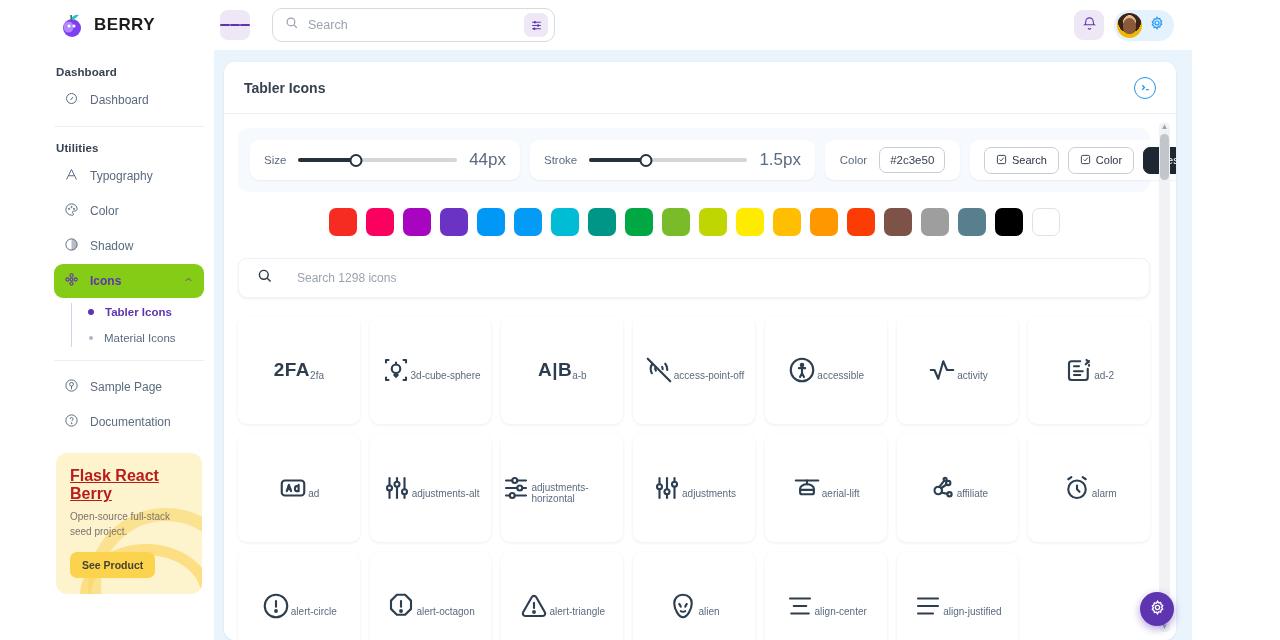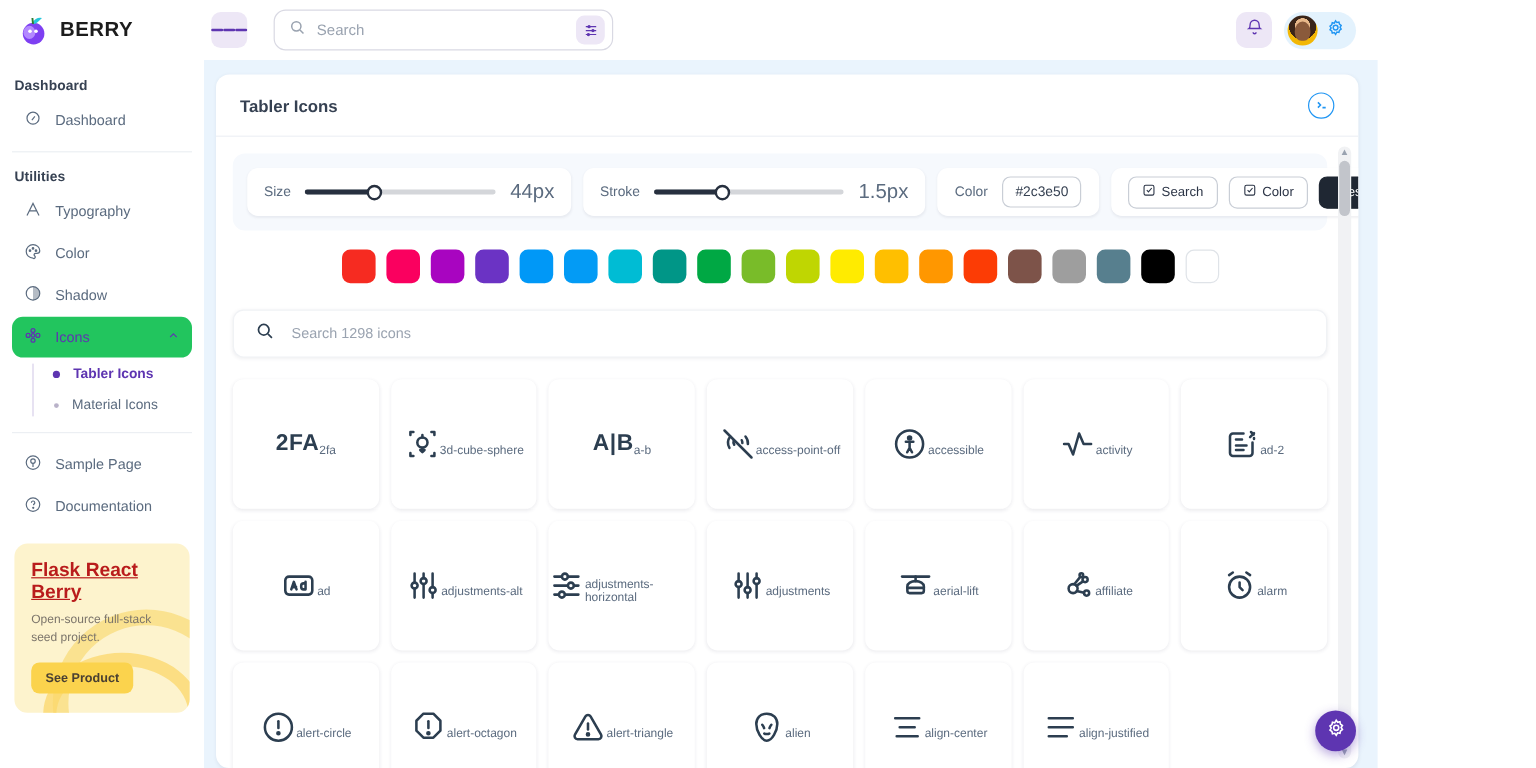--- a/index.html
+++ b/index.html
@@ -3,21 +3,21 @@
 <meta charset="utf-8">
 <style>
   * { box-sizing: border-box; margin: 0; padding: 0; }
   html, body {
     width: 1280px; height: 640px;
     overflow: hidden;
     font-family: "Liberation Sans", sans-serif;
     background: #ffffff;
     color: #364152;
   }
-  .app { position: relative; width: 1148px; height: 640px; display: flex; flex-direction: column; }
+  .app { position: relative; width: 1148px; height: 640px; display: flex; flex-direction: column; margin-left: 44px; }
 
   
   .header {
     height: 50px; flex: 0 0 50px;
     display: flex; align-items: center;
     background: #ffffff;
     padding: 0 18px 0 14px;
     position: relative; z-index: 30;
   }
   .brand { display: flex; align-items: center; gap: 8px; width: 152px; }
@@ -74,21 +74,21 @@
   }
   .nav-cap {
     font-size: 11.5px; font-weight: bold; color: #364152;
     padding: 6px 0 4px 12px; letter-spacing: .1px;
   }
   .nav-item {
     display: flex; align-items: center; gap: 11px;
     margin: 1px 10px; padding: 8px 10px; border-radius: 9px;
     font-size: 12px; color: #5b6b7f; cursor: pointer;
   }
-  .nav-item.active { background: #22c55e; color: #5e35b1; font-weight: normal; }
+  .nav-item.active { background: #84cc16; color: #5e35b1; font-weight: bold; }
   .nav-item .chev { margin-left: auto; }
   .nav-divider { height: 1px; background: #eceff3; margin: 9px 10px; }
   .sub-wrap { position: relative; margin-left: 27px; padding-left: 0; }
   .sub-wrap::before {
     content: ""; position: absolute; left: 0; top: 4px; bottom: 4px; width: 1px; background: #d8cfe9;
   }
   .sub-item {
     display: flex; align-items: center; gap: 11px;
     padding: 7px 0 7px 17px; font-size: 11.5px; color: #5b6b7f; cursor: pointer;
   }
@@ -178,21 +178,21 @@
   .btn-icon { width: 29px; padding: 0; justify-content: center; }
 
   .swatches { display: flex; justify-content: center; gap: 9px; margin-top: 16px; }
   .swatch { width: 28px; height: 28px; border-radius: 7px; cursor: pointer; }
   .swatch.light { border: 1px solid #dfe3e8; }
 
   .icon-search {
     margin-top: 22px; height: 40px; background: #fff; border-radius: 9px;
     border: 1px solid #f0f2f5;
     box-shadow: 0 1px 3px rgba(50,60,90,.07);
-    display: flex; align-items: center; gap: 14px; padding: 0 18px;
+    display: flex; align-items: center; gap: 24px; padding: 0 18px;
   }
   .icon-search input {
     border: none; outline: none; flex: 1; font-size: 12px; color: #364152;
     font-family: "Liberation Sans", sans-serif; background: transparent;
   }
   .icon-search input::placeholder { color: #9aa3b0; }
 
   .grid {
     margin-top: 18px; display: grid; grid-template-columns: repeat(7, 1fr); gap: 10px;
   }

